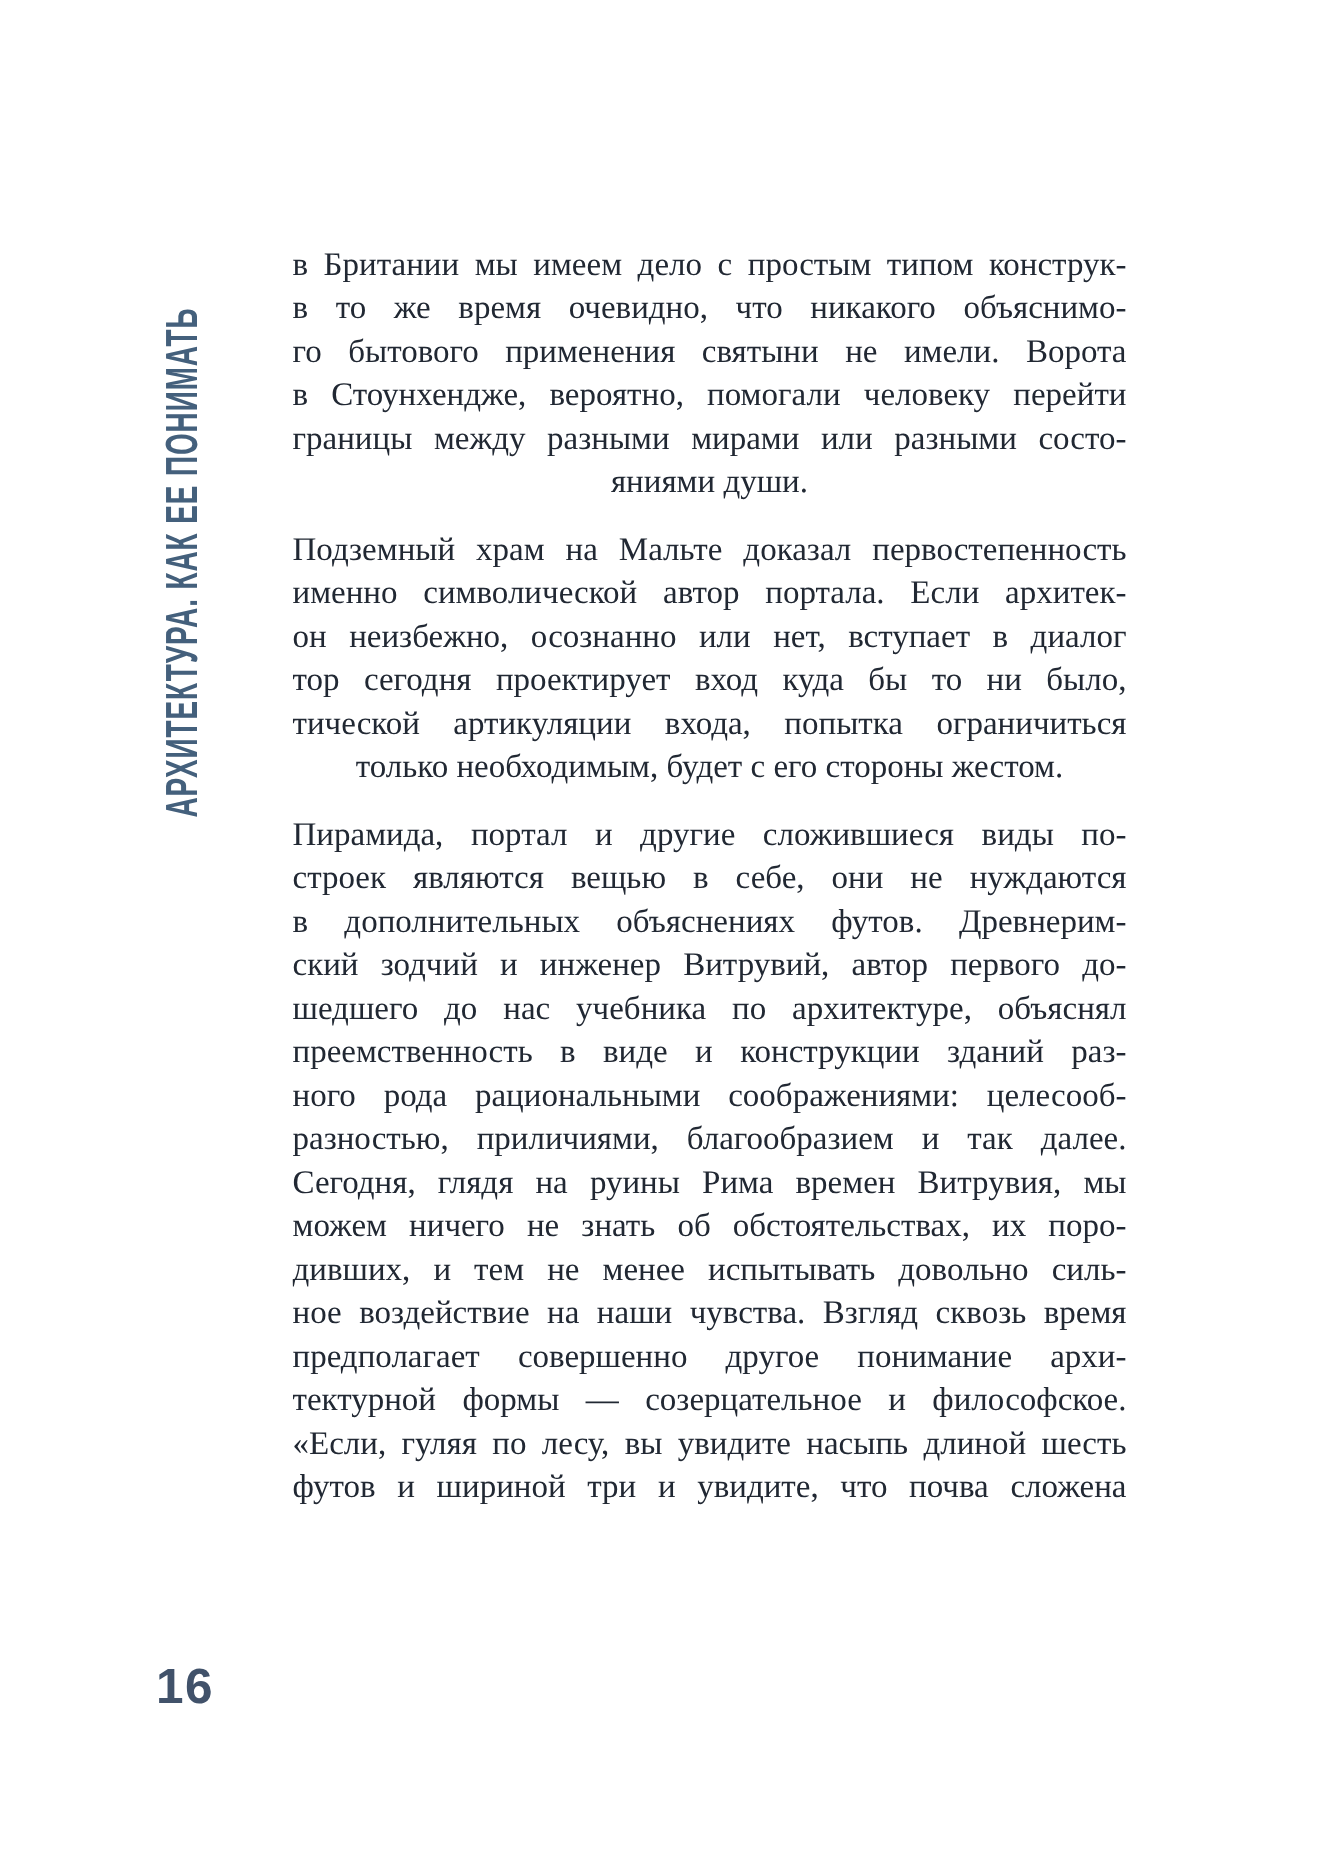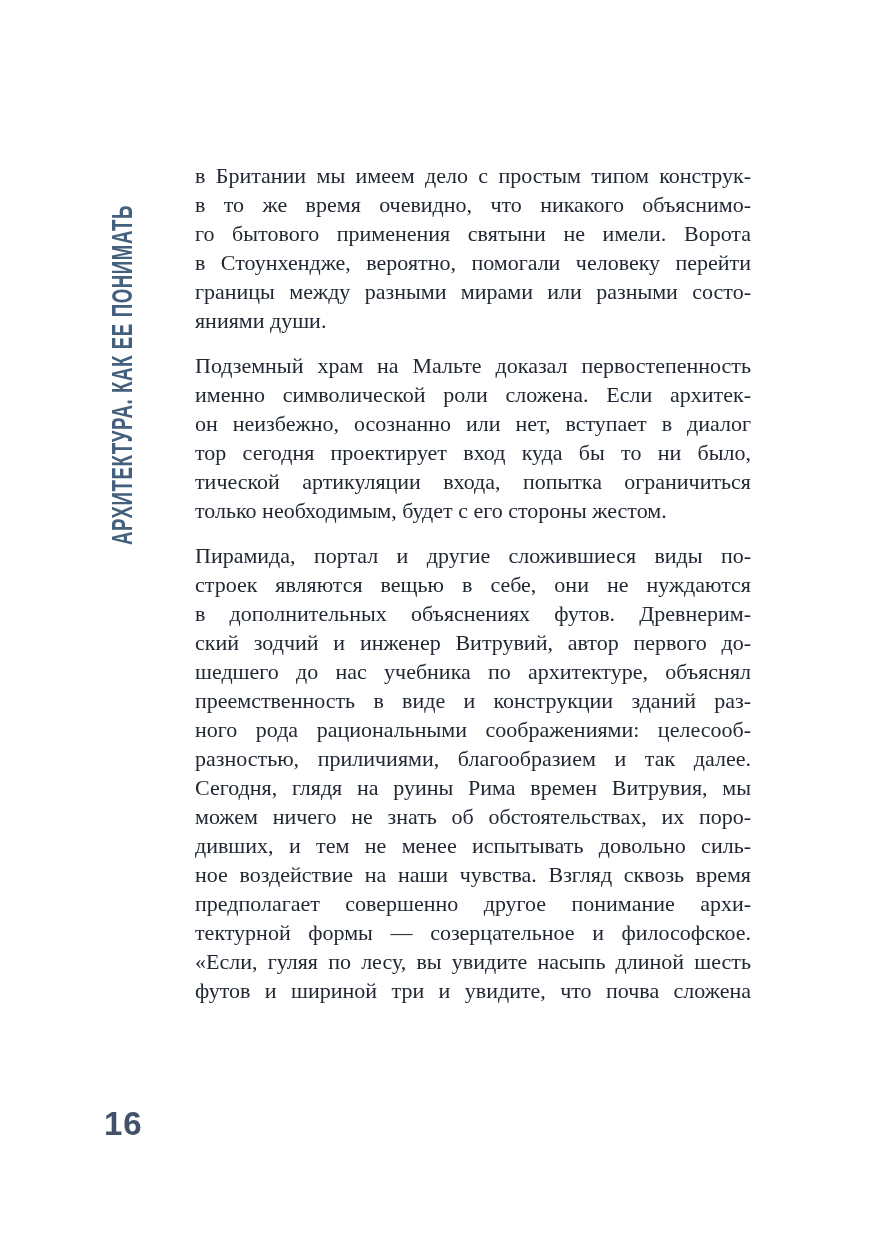--- a/index.html
+++ b/index.html
@@ -40,21 +40,21 @@
   .paragraph {
     margin: 0 0 16px 0;
   }
   .line {
     height: 29px;
     overflow: hidden;
     text-align: justify;
     text-align-last: justify;
   }
   .line.endline {
-    text-align: left;
+    text-align: center;
     text-align-last: auto;
   }
   .page-number {
     position: absolute;
     left: 104px;
     top: 1105px;
     font-family: "Liberation Sans", sans-serif;
     font-weight: bold;
     font-size: 33px;
     letter-spacing: 1px;
@@ -72,21 +72,21 @@
       <div class="paragraph">
         <div class="line">в Британии мы имеем дело с простым типом конструк-</div>
         <div class="line">в то же время очевидно, что никакого объяснимо-</div>
         <div class="line">го бытового применения святыни не имели. Ворота</div>
         <div class="line">в Стоунхендже, вероятно, помогали человеку перейти</div>
         <div class="line">границы между разными мирами или разными состо-</div>
         <div class="line endline">яниями души.</div>
       </div>
       <div class="paragraph">
         <div class="line">Подземный храм на Мальте доказал первостепенность</div>
-        <div class="line">именно символической роли сложена. Если архитек-</div>
+        <div class="line">именно символической автор портала. Если архитек-</div>
         <div class="line">он неизбежно, осознанно или нет, вступает в диалог</div>
         <div class="line">тор сегодня проектирует вход куда бы то ни было,</div>
         <div class="line">тической артикуляции входа, попытка ограничиться</div>
         <div class="line endline">только необходимым, будет с его стороны жестом.</div>
       </div>
       <div class="paragraph">
         <div class="line">Пирамида, портал и другие сложившиеся виды по-</div>
         <div class="line">строек являются вещью в себе, они не нуждаются</div>
         <div class="line">в дополнительных объяснениях футов. Древнерим-</div>
         <div class="line">ский зодчий и инженер Витрувий, автор первого до-</div>

